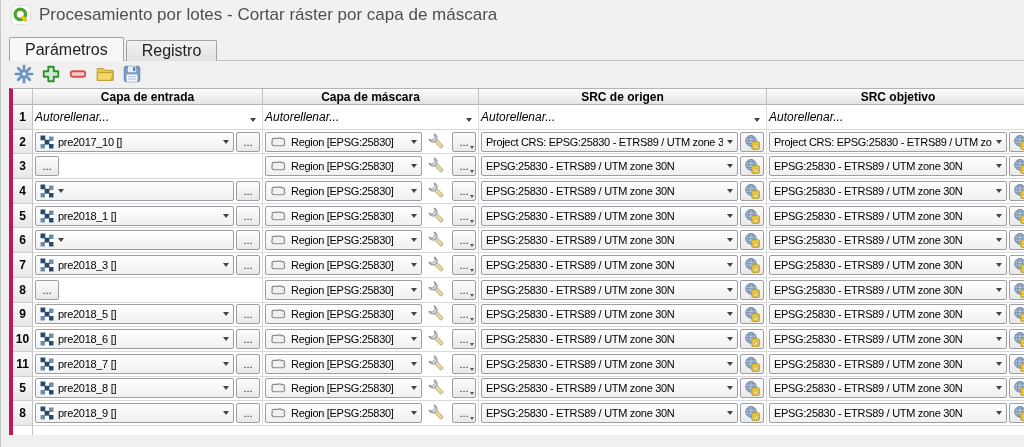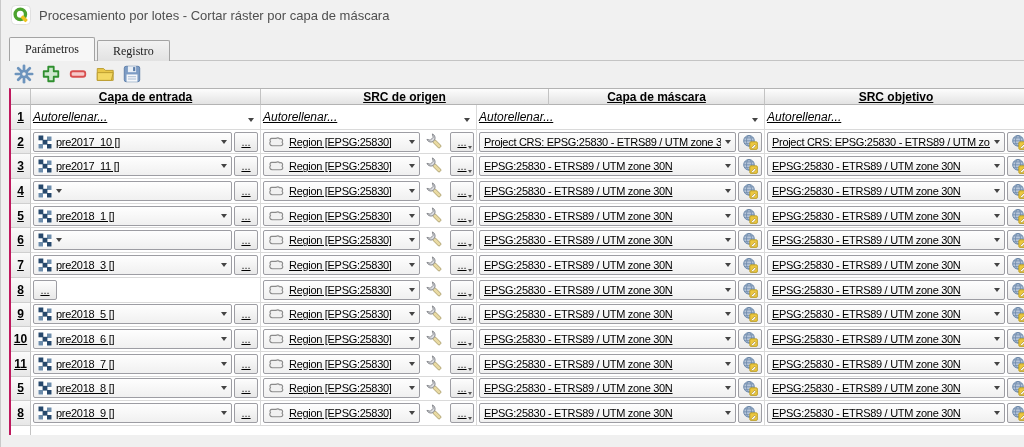--- a/index.html
+++ b/index.html
@@ -6,35 +6,35 @@
   html,body { background:#d8d8d8; }
   .window {
     position:relative; width:1024px; height:447px; overflow:hidden;
     background:#f0f0f0; font-family:"Liberation Sans", sans-serif; color:#000;
     border-left:1px solid #c9c9c9;
   }
   
   .titlebar { position:absolute; top:0; left:0; right:0; height:30px;
     background:#f1f1f1; display:flex; align-items:center; gap:8px; padding-left:10px; }
   .app-logo { width:20px; height:20px; flex:0 0 auto; }
-  .win-title { font-size:13px; color:#4f4f4f; white-space:nowrap; }
+  .win-title { font-size:17px; color:#4f4f4f; white-space:nowrap; }
   
   .tabline { position:absolute; top:60px; left:8px; right:0; height:1px; background:#c4c4c4; }
   .tabbar { position:absolute; top:37px; left:8px; height:24px; display:flex; align-items:flex-end; z-index:3; }
-  .tab { height:21px; padding:0 15px; display:flex; align-items:center; font-size:12px;
+  .tab { height:21px; padding:0 15px; display:flex; align-items:center; font-size:16px;
     background:linear-gradient(#f2f2f2,#e2e2e2); border:1px solid #a3a3a3; border-bottom:none;
-    border-top-left-radius:2px; border-top-right-radius:2px; margin-right:2px; color:#222;font-family:Liberation Serif, serif; }
+    border-top-left-radius:2px; border-top-right-radius:2px; margin-right:2px; color:#222; }
   .tab.active { height:24px; background:#f7f7f7; position:relative; z-index:4; }
   
   .toolbar { position:absolute; top:63px; left:12px; display:flex; gap:5px; }
   .tool { width:22px; height:22px; display:flex; align-items:center; justify-content:center;
     background:transparent; border:none; cursor:default; }
   .tool svg { width:20px; height:20px; }
   
-  .table { position:absolute; top:88px; left:8px; right:0; border-left:2px solid #be185d; border-top:1px solid #b3b3b3; background:#fff;text-decoration:underline; }
+  .table { position:absolute; top:88px; left:8px; right:0; border-left:4px solid #be185d; border-top:1px solid #b3b3b3; background:#fff; }
   .trow, .hrow { display:flex; }
   .hrow { height:16px; }
   .afrow { height:27px; }
   .trow { height:24.7px; }
   .c { flex:0 0 auto; position:relative; display:flex; align-items:center; }
   .numcol { width:20px; justify-content:center;
     background:linear-gradient(#fbfbfb,#e7e7e7); border-right:1px solid #c3c3c3; border-bottom:1px solid #cfcfcf;
     font-size:12px; font-weight:bold; }
   .hcell { justify-content:center; background:linear-gradient(#fdfdfd,#e3e3e3);
     border-right:1px solid #c3c3c3; border-bottom:1px solid #b3b3b3;
@@ -160,22 +160,22 @@
         <line x1="6.5" y1="16.5" x2="15.5" y2="16.5" stroke="#9fb4cd"></line>
       </svg>
     </button>
   </div>
 
   <div class="table">
 
     <div class="hrow">
       <div class="c numcol hcorner"></div>
       <div class="c hcell w-input">Capa de entrada</div>
+      <div class="c hcell w-mask">Capa de máscara</div>
       <div class="c hcell w-src">SRC de origen</div>
-      <div class="c hcell w-mask">Capa de máscara</div>
       <div class="c hcell w-dst">SRC objetivo</div>
     </div>
 
     <div class="trow afrow">
       <div class="c numcol">1</div>
       <div class="c wcell w-input afcell">
         <span>Autorellenar...</span>
         <span class="arr af-arr"></span>
       </div>
       <div class="c wcell w-mask afcell">
@@ -250,625 +250,616 @@
         <svg width="16" height="16" viewBox="0 0 16 16">
                 <use href="#ic-globe"></use>
               </svg>
       </button>
     </div>
   </div>
         <div class="trow">
     <div class="c numcol">3</div>
 
     <div class="c wcell w-input">
+      <button class="btn">...</button>
+    </div>
+
+    <div class="c wcell w-mask">
+      <div class="combo">
+        <span class="lyr-icon">
+          <svg width="17" height="14" viewBox="0 0 18 14">
+                  <use href="#ic-polygon"></use>
+                </svg>
+        </span>
+        <span class="combo-text">Region [EPSG:25830]</span>
+        <span class="arr"></span>
+      </div>
+      <span class="flatbtn">
+        <svg width="18" height="18" viewBox="0 0 18 18">
+                <use href="#ic-wrench"></use>
+              </svg>
+      </span>
+      <button class="btn">
+        <span>...</span>
+        <span class="mini-arr"></span>
+      </button>
+    </div>
+
+    <div class="c wcell w-src">
+      <div class="combo">
+        <span class="combo-text">EPSG:25830 - ETRS89 / UTM zone 30N</span>
+        <span class="arr"></span>
+      </div>
+      <button class="btn">
+        <svg width="16" height="16" viewBox="0 0 16 16">
+                <use href="#ic-globe"></use>
+              </svg>
+      </button>
+    </div>
+
+    <div class="c wcell w-dst">
+      <div class="combo" style="flex:0 0 238px;">
+        <span class="combo-text">EPSG:25830 - ETRS89 / UTM zone 30N</span>
+        <span class="arr"></span>
+      </div>
+      <button class="btn dst-globe">
+        <svg width="16" height="16" viewBox="0 0 16 16">
+                <use href="#ic-globe"></use>
+              </svg>
+      </button>
+    </div>
+  </div>
+        <div class="trow">
+    <div class="c numcol">4</div>
+
+    <div class="c wcell w-input">
       <div class="combo">
         <span class="lyr-icon">
           <svg width="14" height="14" viewBox="0 0 14 14">
                   <use href="#ic-raster"></use>
                 </svg>
         </span>
-        <span class="combo-text">pre2017_11 []</span>
-        <span class="arr"></span>
-      </div>
-      <button class="btn">...</button>
-    </div>
-
-    <div class="c wcell w-mask">
-      <div class="combo">
-        <span class="lyr-icon">
-          <svg width="17" height="14" viewBox="0 0 18 14">
-                  <use href="#ic-polygon"></use>
-                </svg>
-        </span>
-        <span class="combo-text">Region [EPSG:25830]</span>
-        <span class="arr"></span>
-      </div>
-      <span class="flatbtn">
-        <svg width="18" height="18" viewBox="0 0 18 18">
-                <use href="#ic-wrench"></use>
-              </svg>
-      </span>
-      <button class="btn">
-        <span>...</span>
-        <span class="mini-arr"></span>
-      </button>
-    </div>
-
-    <div class="c wcell w-src">
-      <div class="combo">
-        <span class="combo-text">EPSG:25830 - ETRS89 / UTM zone 30N</span>
-        <span class="arr"></span>
-      </div>
-      <button class="btn">
-        <svg width="16" height="16" viewBox="0 0 16 16">
-                <use href="#ic-globe"></use>
-              </svg>
-      </button>
-    </div>
-
-    <div class="c wcell w-dst">
-      <div class="combo" style="flex:0 0 238px;">
-        <span class="combo-text">EPSG:25830 - ETRS89 / UTM zone 30N</span>
-        <span class="arr"></span>
-      </div>
-      <button class="btn dst-globe">
-        <svg width="16" height="16" viewBox="0 0 16 16">
-                <use href="#ic-globe"></use>
-              </svg>
-      </button>
-    </div>
-  </div>
-        <div class="trow">
-    <div class="c numcol">4</div>
+        <span class="arr"></span>
+      </div>
+      <button class="btn">...</button>
+    </div>
+
+    <div class="c wcell w-mask">
+      <div class="combo">
+        <span class="lyr-icon">
+          <svg width="17" height="14" viewBox="0 0 18 14">
+                  <use href="#ic-polygon"></use>
+                </svg>
+        </span>
+        <span class="combo-text">Region [EPSG:25830]</span>
+        <span class="arr"></span>
+      </div>
+      <span class="flatbtn">
+        <svg width="18" height="18" viewBox="0 0 18 18">
+                <use href="#ic-wrench"></use>
+              </svg>
+      </span>
+      <button class="btn">
+        <span>...</span>
+        <span class="mini-arr"></span>
+      </button>
+    </div>
+
+    <div class="c wcell w-src">
+      <div class="combo">
+        <span class="combo-text">EPSG:25830 - ETRS89 / UTM zone 30N</span>
+        <span class="arr"></span>
+      </div>
+      <button class="btn">
+        <svg width="16" height="16" viewBox="0 0 16 16">
+                <use href="#ic-globe"></use>
+              </svg>
+      </button>
+    </div>
+
+    <div class="c wcell w-dst">
+      <div class="combo" style="flex:0 0 238px;">
+        <span class="combo-text">EPSG:25830 - ETRS89 / UTM zone 30N</span>
+        <span class="arr"></span>
+      </div>
+      <button class="btn dst-globe">
+        <svg width="16" height="16" viewBox="0 0 16 16">
+                <use href="#ic-globe"></use>
+              </svg>
+      </button>
+    </div>
+  </div>
+        <div class="trow">
+    <div class="c numcol">5</div>
 
     <div class="c wcell w-input">
       <div class="combo">
         <span class="lyr-icon">
           <svg width="14" height="14" viewBox="0 0 14 14">
                   <use href="#ic-raster"></use>
                 </svg>
         </span>
-        <span class="arr"></span>
-      </div>
-      <button class="btn">...</button>
-    </div>
-
-    <div class="c wcell w-mask">
-      <div class="combo">
-        <span class="lyr-icon">
-          <svg width="17" height="14" viewBox="0 0 18 14">
-                  <use href="#ic-polygon"></use>
-                </svg>
-        </span>
-        <span class="combo-text">Region [EPSG:25830]</span>
-        <span class="arr"></span>
-      </div>
-      <span class="flatbtn">
-        <svg width="18" height="18" viewBox="0 0 18 18">
-                <use href="#ic-wrench"></use>
-              </svg>
-      </span>
-      <button class="btn">
-        <span>...</span>
-        <span class="mini-arr"></span>
-      </button>
-    </div>
-
-    <div class="c wcell w-src">
-      <div class="combo">
-        <span class="combo-text">EPSG:25830 - ETRS89 / UTM zone 30N</span>
-        <span class="arr"></span>
-      </div>
-      <button class="btn">
-        <svg width="16" height="16" viewBox="0 0 16 16">
-                <use href="#ic-globe"></use>
-              </svg>
-      </button>
-    </div>
-
-    <div class="c wcell w-dst">
-      <div class="combo" style="flex:0 0 238px;">
-        <span class="combo-text">EPSG:25830 - ETRS89 / UTM zone 30N</span>
-        <span class="arr"></span>
-      </div>
-      <button class="btn dst-globe">
-        <svg width="16" height="16" viewBox="0 0 16 16">
-                <use href="#ic-globe"></use>
-              </svg>
-      </button>
-    </div>
-  </div>
-        <div class="trow">
-    <div class="c numcol">5</div>
+        <span class="combo-text">pre2018_1 []</span>
+        <span class="arr"></span>
+      </div>
+      <button class="btn">...</button>
+    </div>
+
+    <div class="c wcell w-mask">
+      <div class="combo">
+        <span class="lyr-icon">
+          <svg width="17" height="14" viewBox="0 0 18 14">
+                  <use href="#ic-polygon"></use>
+                </svg>
+        </span>
+        <span class="combo-text">Region [EPSG:25830]</span>
+        <span class="arr"></span>
+      </div>
+      <span class="flatbtn">
+        <svg width="18" height="18" viewBox="0 0 18 18">
+                <use href="#ic-wrench"></use>
+              </svg>
+      </span>
+      <button class="btn">
+        <span>...</span>
+        <span class="mini-arr"></span>
+      </button>
+    </div>
+
+    <div class="c wcell w-src">
+      <div class="combo">
+        <span class="combo-text">EPSG:25830 - ETRS89 / UTM zone 30N</span>
+        <span class="arr"></span>
+      </div>
+      <button class="btn">
+        <svg width="16" height="16" viewBox="0 0 16 16">
+                <use href="#ic-globe"></use>
+              </svg>
+      </button>
+    </div>
+
+    <div class="c wcell w-dst">
+      <div class="combo" style="flex:0 0 238px;">
+        <span class="combo-text">EPSG:25830 - ETRS89 / UTM zone 30N</span>
+        <span class="arr"></span>
+      </div>
+      <button class="btn dst-globe">
+        <svg width="16" height="16" viewBox="0 0 16 16">
+                <use href="#ic-globe"></use>
+              </svg>
+      </button>
+    </div>
+  </div>
+        <div class="trow">
+    <div class="c numcol">6</div>
 
     <div class="c wcell w-input">
       <div class="combo">
         <span class="lyr-icon">
           <svg width="14" height="14" viewBox="0 0 14 14">
                   <use href="#ic-raster"></use>
                 </svg>
         </span>
-        <span class="combo-text">pre2018_1 []</span>
-        <span class="arr"></span>
-      </div>
-      <button class="btn">...</button>
-    </div>
-
-    <div class="c wcell w-mask">
-      <div class="combo">
-        <span class="lyr-icon">
-          <svg width="17" height="14" viewBox="0 0 18 14">
-                  <use href="#ic-polygon"></use>
-                </svg>
-        </span>
-        <span class="combo-text">Region [EPSG:25830]</span>
-        <span class="arr"></span>
-      </div>
-      <span class="flatbtn">
-        <svg width="18" height="18" viewBox="0 0 18 18">
-                <use href="#ic-wrench"></use>
-              </svg>
-      </span>
-      <button class="btn">
-        <span>...</span>
-        <span class="mini-arr"></span>
-      </button>
-    </div>
-
-    <div class="c wcell w-src">
-      <div class="combo">
-        <span class="combo-text">EPSG:25830 - ETRS89 / UTM zone 30N</span>
-        <span class="arr"></span>
-      </div>
-      <button class="btn">
-        <svg width="16" height="16" viewBox="0 0 16 16">
-                <use href="#ic-globe"></use>
-              </svg>
-      </button>
-    </div>
-
-    <div class="c wcell w-dst">
-      <div class="combo" style="flex:0 0 238px;">
-        <span class="combo-text">EPSG:25830 - ETRS89 / UTM zone 30N</span>
-        <span class="arr"></span>
-      </div>
-      <button class="btn dst-globe">
-        <svg width="16" height="16" viewBox="0 0 16 16">
-                <use href="#ic-globe"></use>
-              </svg>
-      </button>
-    </div>
-  </div>
-        <div class="trow">
-    <div class="c numcol">6</div>
+        <span class="arr"></span>
+      </div>
+      <button class="btn">...</button>
+    </div>
+
+    <div class="c wcell w-mask">
+      <div class="combo">
+        <span class="lyr-icon">
+          <svg width="17" height="14" viewBox="0 0 18 14">
+                  <use href="#ic-polygon"></use>
+                </svg>
+        </span>
+        <span class="combo-text">Region [EPSG:25830]</span>
+        <span class="arr"></span>
+      </div>
+      <span class="flatbtn">
+        <svg width="18" height="18" viewBox="0 0 18 18">
+                <use href="#ic-wrench"></use>
+              </svg>
+      </span>
+      <button class="btn">
+        <span>...</span>
+        <span class="mini-arr"></span>
+      </button>
+    </div>
+
+    <div class="c wcell w-src">
+      <div class="combo">
+        <span class="combo-text">EPSG:25830 - ETRS89 / UTM zone 30N</span>
+        <span class="arr"></span>
+      </div>
+      <button class="btn">
+        <svg width="16" height="16" viewBox="0 0 16 16">
+                <use href="#ic-globe"></use>
+              </svg>
+      </button>
+    </div>
+
+    <div class="c wcell w-dst">
+      <div class="combo" style="flex:0 0 238px;">
+        <span class="combo-text">EPSG:25830 - ETRS89 / UTM zone 30N</span>
+        <span class="arr"></span>
+      </div>
+      <button class="btn dst-globe">
+        <svg width="16" height="16" viewBox="0 0 16 16">
+                <use href="#ic-globe"></use>
+              </svg>
+      </button>
+    </div>
+  </div>
+        <div class="trow">
+    <div class="c numcol">7</div>
 
     <div class="c wcell w-input">
       <div class="combo">
         <span class="lyr-icon">
           <svg width="14" height="14" viewBox="0 0 14 14">
                   <use href="#ic-raster"></use>
                 </svg>
         </span>
-        <span class="arr"></span>
-      </div>
-      <button class="btn">...</button>
-    </div>
-
-    <div class="c wcell w-mask">
-      <div class="combo">
-        <span class="lyr-icon">
-          <svg width="17" height="14" viewBox="0 0 18 14">
-                  <use href="#ic-polygon"></use>
-                </svg>
-        </span>
-        <span class="combo-text">Region [EPSG:25830]</span>
-        <span class="arr"></span>
-      </div>
-      <span class="flatbtn">
-        <svg width="18" height="18" viewBox="0 0 18 18">
-                <use href="#ic-wrench"></use>
-              </svg>
-      </span>
-      <button class="btn">
-        <span>...</span>
-        <span class="mini-arr"></span>
-      </button>
-    </div>
-
-    <div class="c wcell w-src">
-      <div class="combo">
-        <span class="combo-text">EPSG:25830 - ETRS89 / UTM zone 30N</span>
-        <span class="arr"></span>
-      </div>
-      <button class="btn">
-        <svg width="16" height="16" viewBox="0 0 16 16">
-                <use href="#ic-globe"></use>
-              </svg>
-      </button>
-    </div>
-
-    <div class="c wcell w-dst">
-      <div class="combo" style="flex:0 0 238px;">
-        <span class="combo-text">EPSG:25830 - ETRS89 / UTM zone 30N</span>
-        <span class="arr"></span>
-      </div>
-      <button class="btn dst-globe">
-        <svg width="16" height="16" viewBox="0 0 16 16">
-                <use href="#ic-globe"></use>
-              </svg>
-      </button>
-    </div>
-  </div>
-        <div class="trow">
-    <div class="c numcol">7</div>
+        <span class="combo-text">pre2018_3 []</span>
+        <span class="arr"></span>
+      </div>
+      <button class="btn">...</button>
+    </div>
+
+    <div class="c wcell w-mask">
+      <div class="combo">
+        <span class="lyr-icon">
+          <svg width="17" height="14" viewBox="0 0 18 14">
+                  <use href="#ic-polygon"></use>
+                </svg>
+        </span>
+        <span class="combo-text">Region [EPSG:25830]</span>
+        <span class="arr"></span>
+      </div>
+      <span class="flatbtn">
+        <svg width="18" height="18" viewBox="0 0 18 18">
+                <use href="#ic-wrench"></use>
+              </svg>
+      </span>
+      <button class="btn">
+        <span>...</span>
+        <span class="mini-arr"></span>
+      </button>
+    </div>
+
+    <div class="c wcell w-src">
+      <div class="combo">
+        <span class="combo-text">EPSG:25830 - ETRS89 / UTM zone 30N</span>
+        <span class="arr"></span>
+      </div>
+      <button class="btn">
+        <svg width="16" height="16" viewBox="0 0 16 16">
+                <use href="#ic-globe"></use>
+              </svg>
+      </button>
+    </div>
+
+    <div class="c wcell w-dst">
+      <div class="combo" style="flex:0 0 238px;">
+        <span class="combo-text">EPSG:25830 - ETRS89 / UTM zone 30N</span>
+        <span class="arr"></span>
+      </div>
+      <button class="btn dst-globe">
+        <svg width="16" height="16" viewBox="0 0 16 16">
+                <use href="#ic-globe"></use>
+              </svg>
+      </button>
+    </div>
+  </div>
+        <div class="trow">
+    <div class="c numcol">8</div>
+
+    <div class="c wcell w-input">
+      <button class="btn">...</button>
+    </div>
+
+    <div class="c wcell w-mask">
+      <div class="combo">
+        <span class="lyr-icon">
+          <svg width="17" height="14" viewBox="0 0 18 14">
+                  <use href="#ic-polygon"></use>
+                </svg>
+        </span>
+        <span class="combo-text">Region [EPSG:25830]</span>
+        <span class="arr"></span>
+      </div>
+      <span class="flatbtn">
+        <svg width="18" height="18" viewBox="0 0 18 18">
+                <use href="#ic-wrench"></use>
+              </svg>
+      </span>
+      <button class="btn">
+        <span>...</span>
+        <span class="mini-arr"></span>
+      </button>
+    </div>
+
+    <div class="c wcell w-src">
+      <div class="combo">
+        <span class="combo-text">EPSG:25830 - ETRS89 / UTM zone 30N</span>
+        <span class="arr"></span>
+      </div>
+      <button class="btn">
+        <svg width="16" height="16" viewBox="0 0 16 16">
+                <use href="#ic-globe"></use>
+              </svg>
+      </button>
+    </div>
+
+    <div class="c wcell w-dst">
+      <div class="combo" style="flex:0 0 238px;">
+        <span class="combo-text">EPSG:25830 - ETRS89 / UTM zone 30N</span>
+        <span class="arr"></span>
+      </div>
+      <button class="btn dst-globe">
+        <svg width="16" height="16" viewBox="0 0 16 16">
+                <use href="#ic-globe"></use>
+              </svg>
+      </button>
+    </div>
+  </div>
+        <div class="trow">
+    <div class="c numcol">9</div>
 
     <div class="c wcell w-input">
       <div class="combo">
         <span class="lyr-icon">
           <svg width="14" height="14" viewBox="0 0 14 14">
                   <use href="#ic-raster"></use>
                 </svg>
         </span>
-        <span class="combo-text">pre2018_3 []</span>
-        <span class="arr"></span>
-      </div>
-      <button class="btn">...</button>
-    </div>
-
-    <div class="c wcell w-mask">
-      <div class="combo">
-        <span class="lyr-icon">
-          <svg width="17" height="14" viewBox="0 0 18 14">
-                  <use href="#ic-polygon"></use>
-                </svg>
-        </span>
-        <span class="combo-text">Region [EPSG:25830]</span>
-        <span class="arr"></span>
-      </div>
-      <span class="flatbtn">
-        <svg width="18" height="18" viewBox="0 0 18 18">
-                <use href="#ic-wrench"></use>
-              </svg>
-      </span>
-      <button class="btn">
-        <span>...</span>
-        <span class="mini-arr"></span>
-      </button>
-    </div>
-
-    <div class="c wcell w-src">
-      <div class="combo">
-        <span class="combo-text">EPSG:25830 - ETRS89 / UTM zone 30N</span>
-        <span class="arr"></span>
-      </div>
-      <button class="btn">
-        <svg width="16" height="16" viewBox="0 0 16 16">
-                <use href="#ic-globe"></use>
-              </svg>
-      </button>
-    </div>
-
-    <div class="c wcell w-dst">
-      <div class="combo" style="flex:0 0 238px;">
-        <span class="combo-text">EPSG:25830 - ETRS89 / UTM zone 30N</span>
-        <span class="arr"></span>
-      </div>
-      <button class="btn dst-globe">
-        <svg width="16" height="16" viewBox="0 0 16 16">
-                <use href="#ic-globe"></use>
-              </svg>
-      </button>
-    </div>
-  </div>
-        <div class="trow">
-    <div class="c numcol">8</div>
-
-    <div class="c wcell w-input">
-      <button class="btn">...</button>
-    </div>
-
-    <div class="c wcell w-mask">
-      <div class="combo">
-        <span class="lyr-icon">
-          <svg width="17" height="14" viewBox="0 0 18 14">
-                  <use href="#ic-polygon"></use>
-                </svg>
-        </span>
-        <span class="combo-text">Region [EPSG:25830]</span>
-        <span class="arr"></span>
-      </div>
-      <span class="flatbtn">
-        <svg width="18" height="18" viewBox="0 0 18 18">
-                <use href="#ic-wrench"></use>
-              </svg>
-      </span>
-      <button class="btn">
-        <span>...</span>
-        <span class="mini-arr"></span>
-      </button>
-    </div>
-
-    <div class="c wcell w-src">
-      <div class="combo">
-        <span class="combo-text">EPSG:25830 - ETRS89 / UTM zone 30N</span>
-        <span class="arr"></span>
-      </div>
-      <button class="btn">
-        <svg width="16" height="16" viewBox="0 0 16 16">
-                <use href="#ic-globe"></use>
-              </svg>
-      </button>
-    </div>
-
-    <div class="c wcell w-dst">
-      <div class="combo" style="flex:0 0 238px;">
-        <span class="combo-text">EPSG:25830 - ETRS89 / UTM zone 30N</span>
-        <span class="arr"></span>
-      </div>
-      <button class="btn dst-globe">
-        <svg width="16" height="16" viewBox="0 0 16 16">
-                <use href="#ic-globe"></use>
-              </svg>
-      </button>
-    </div>
-  </div>
-        <div class="trow">
-    <div class="c numcol">9</div>
+        <span class="combo-text">pre2018_5 []</span>
+        <span class="arr"></span>
+      </div>
+      <button class="btn">...</button>
+    </div>
+
+    <div class="c wcell w-mask">
+      <div class="combo">
+        <span class="lyr-icon">
+          <svg width="17" height="14" viewBox="0 0 18 14">
+                  <use href="#ic-polygon"></use>
+                </svg>
+        </span>
+        <span class="combo-text">Region [EPSG:25830]</span>
+        <span class="arr"></span>
+      </div>
+      <span class="flatbtn">
+        <svg width="18" height="18" viewBox="0 0 18 18">
+                <use href="#ic-wrench"></use>
+              </svg>
+      </span>
+      <button class="btn">
+        <span>...</span>
+        <span class="mini-arr"></span>
+      </button>
+    </div>
+
+    <div class="c wcell w-src">
+      <div class="combo">
+        <span class="combo-text">EPSG:25830 - ETRS89 / UTM zone 30N</span>
+        <span class="arr"></span>
+      </div>
+      <button class="btn">
+        <svg width="16" height="16" viewBox="0 0 16 16">
+                <use href="#ic-globe"></use>
+              </svg>
+      </button>
+    </div>
+
+    <div class="c wcell w-dst">
+      <div class="combo" style="flex:0 0 238px;">
+        <span class="combo-text">EPSG:25830 - ETRS89 / UTM zone 30N</span>
+        <span class="arr"></span>
+      </div>
+      <button class="btn dst-globe">
+        <svg width="16" height="16" viewBox="0 0 16 16">
+                <use href="#ic-globe"></use>
+              </svg>
+      </button>
+    </div>
+  </div>
+        <div class="trow">
+    <div class="c numcol">10</div>
 
     <div class="c wcell w-input">
       <div class="combo">
         <span class="lyr-icon">
           <svg width="14" height="14" viewBox="0 0 14 14">
                   <use href="#ic-raster"></use>
                 </svg>
         </span>
-        <span class="combo-text">pre2018_5 []</span>
-        <span class="arr"></span>
-      </div>
-      <button class="btn">...</button>
-    </div>
-
-    <div class="c wcell w-mask">
-      <div class="combo">
-        <span class="lyr-icon">
-          <svg width="17" height="14" viewBox="0 0 18 14">
-                  <use href="#ic-polygon"></use>
-                </svg>
-        </span>
-        <span class="combo-text">Region [EPSG:25830]</span>
-        <span class="arr"></span>
-      </div>
-      <span class="flatbtn">
-        <svg width="18" height="18" viewBox="0 0 18 18">
-                <use href="#ic-wrench"></use>
-              </svg>
-      </span>
-      <button class="btn">
-        <span>...</span>
-        <span class="mini-arr"></span>
-      </button>
-    </div>
-
-    <div class="c wcell w-src">
-      <div class="combo">
-        <span class="combo-text">EPSG:25830 - ETRS89 / UTM zone 30N</span>
-        <span class="arr"></span>
-      </div>
-      <button class="btn">
-        <svg width="16" height="16" viewBox="0 0 16 16">
-                <use href="#ic-globe"></use>
-              </svg>
-      </button>
-    </div>
-
-    <div class="c wcell w-dst">
-      <div class="combo" style="flex:0 0 238px;">
-        <span class="combo-text">EPSG:25830 - ETRS89 / UTM zone 30N</span>
-        <span class="arr"></span>
-      </div>
-      <button class="btn dst-globe">
-        <svg width="16" height="16" viewBox="0 0 16 16">
-                <use href="#ic-globe"></use>
-              </svg>
-      </button>
-    </div>
-  </div>
-        <div class="trow">
-    <div class="c numcol">10</div>
+        <span class="combo-text">pre2018_6 []</span>
+        <span class="arr"></span>
+      </div>
+      <button class="btn">...</button>
+    </div>
+
+    <div class="c wcell w-mask">
+      <div class="combo">
+        <span class="lyr-icon">
+          <svg width="17" height="14" viewBox="0 0 18 14">
+                  <use href="#ic-polygon"></use>
+                </svg>
+        </span>
+        <span class="combo-text">Region [EPSG:25830]</span>
+        <span class="arr"></span>
+      </div>
+      <span class="flatbtn">
+        <svg width="18" height="18" viewBox="0 0 18 18">
+                <use href="#ic-wrench"></use>
+              </svg>
+      </span>
+      <button class="btn">
+        <span>...</span>
+        <span class="mini-arr"></span>
+      </button>
+    </div>
+
+    <div class="c wcell w-src">
+      <div class="combo">
+        <span class="combo-text">EPSG:25830 - ETRS89 / UTM zone 30N</span>
+        <span class="arr"></span>
+      </div>
+      <button class="btn">
+        <svg width="16" height="16" viewBox="0 0 16 16">
+                <use href="#ic-globe"></use>
+              </svg>
+      </button>
+    </div>
+
+    <div class="c wcell w-dst">
+      <div class="combo" style="flex:0 0 238px;">
+        <span class="combo-text">EPSG:25830 - ETRS89 / UTM zone 30N</span>
+        <span class="arr"></span>
+      </div>
+      <button class="btn dst-globe">
+        <svg width="16" height="16" viewBox="0 0 16 16">
+                <use href="#ic-globe"></use>
+              </svg>
+      </button>
+    </div>
+  </div>
+        <div class="trow">
+    <div class="c numcol">11</div>
 
     <div class="c wcell w-input">
       <div class="combo">
         <span class="lyr-icon">
           <svg width="14" height="14" viewBox="0 0 14 14">
                   <use href="#ic-raster"></use>
                 </svg>
         </span>
-        <span class="combo-text">pre2018_6 []</span>
-        <span class="arr"></span>
-      </div>
-      <button class="btn">...</button>
-    </div>
-
-    <div class="c wcell w-mask">
-      <div class="combo">
-        <span class="lyr-icon">
-          <svg width="17" height="14" viewBox="0 0 18 14">
-                  <use href="#ic-polygon"></use>
-                </svg>
-        </span>
-        <span class="combo-text">Region [EPSG:25830]</span>
-        <span class="arr"></span>
-      </div>
-      <span class="flatbtn">
-        <svg width="18" height="18" viewBox="0 0 18 18">
-                <use href="#ic-wrench"></use>
-              </svg>
-      </span>
-      <button class="btn">
-        <span>...</span>
-        <span class="mini-arr"></span>
-      </button>
-    </div>
-
-    <div class="c wcell w-src">
-      <div class="combo">
-        <span class="combo-text">EPSG:25830 - ETRS89 / UTM zone 30N</span>
-        <span class="arr"></span>
-      </div>
-      <button class="btn">
-        <svg width="16" height="16" viewBox="0 0 16 16">
-                <use href="#ic-globe"></use>
-              </svg>
-      </button>
-    </div>
-
-    <div class="c wcell w-dst">
-      <div class="combo" style="flex:0 0 238px;">
-        <span class="combo-text">EPSG:25830 - ETRS89 / UTM zone 30N</span>
-        <span class="arr"></span>
-      </div>
-      <button class="btn dst-globe">
-        <svg width="16" height="16" viewBox="0 0 16 16">
-                <use href="#ic-globe"></use>
-              </svg>
-      </button>
-    </div>
-  </div>
-        <div class="trow">
-    <div class="c numcol">11</div>
+        <span class="combo-text">pre2018_7 []</span>
+        <span class="arr"></span>
+      </div>
+      <button class="btn">...</button>
+    </div>
+
+    <div class="c wcell w-mask">
+      <div class="combo">
+        <span class="lyr-icon">
+          <svg width="17" height="14" viewBox="0 0 18 14">
+                  <use href="#ic-polygon"></use>
+                </svg>
+        </span>
+        <span class="combo-text">Region [EPSG:25830]</span>
+        <span class="arr"></span>
+      </div>
+      <span class="flatbtn">
+        <svg width="18" height="18" viewBox="0 0 18 18">
+                <use href="#ic-wrench"></use>
+              </svg>
+      </span>
+      <button class="btn">
+        <span>...</span>
+        <span class="mini-arr"></span>
+      </button>
+    </div>
+
+    <div class="c wcell w-src">
+      <div class="combo">
+        <span class="combo-text">EPSG:25830 - ETRS89 / UTM zone 30N</span>
+        <span class="arr"></span>
+      </div>
+      <button class="btn">
+        <svg width="16" height="16" viewBox="0 0 16 16">
+                <use href="#ic-globe"></use>
+              </svg>
+      </button>
+    </div>
+
+    <div class="c wcell w-dst">
+      <div class="combo" style="flex:0 0 238px;">
+        <span class="combo-text">EPSG:25830 - ETRS89 / UTM zone 30N</span>
+        <span class="arr"></span>
+      </div>
+      <button class="btn dst-globe">
+        <svg width="16" height="16" viewBox="0 0 16 16">
+                <use href="#ic-globe"></use>
+              </svg>
+      </button>
+    </div>
+  </div>
+        <div class="trow">
+    <div class="c numcol">5</div>
 
     <div class="c wcell w-input">
       <div class="combo">
         <span class="lyr-icon">
           <svg width="14" height="14" viewBox="0 0 14 14">
                   <use href="#ic-raster"></use>
                 </svg>
         </span>
-        <span class="combo-text">pre2018_7 []</span>
-        <span class="arr"></span>
-      </div>
-      <button class="btn">...</button>
-    </div>
-
-    <div class="c wcell w-mask">
-      <div class="combo">
-        <span class="lyr-icon">
-          <svg width="17" height="14" viewBox="0 0 18 14">
-                  <use href="#ic-polygon"></use>
-                </svg>
-        </span>
-        <span class="combo-text">Region [EPSG:25830]</span>
-        <span class="arr"></span>
-      </div>
-      <span class="flatbtn">
-        <svg width="18" height="18" viewBox="0 0 18 18">
-                <use href="#ic-wrench"></use>
-              </svg>
-      </span>
-      <button class="btn">
-        <span>...</span>
-        <span class="mini-arr"></span>
-      </button>
-    </div>
-
-    <div class="c wcell w-src">
-      <div class="combo">
-        <span class="combo-text">EPSG:25830 - ETRS89 / UTM zone 30N</span>
-        <span class="arr"></span>
-      </div>
-      <button class="btn">
-        <svg width="16" height="16" viewBox="0 0 16 16">
-                <use href="#ic-globe"></use>
-              </svg>
-      </button>
-    </div>
-
-    <div class="c wcell w-dst">
-      <div class="combo" style="flex:0 0 238px;">
-        <span class="combo-text">EPSG:25830 - ETRS89 / UTM zone 30N</span>
-        <span class="arr"></span>
-      </div>
-      <button class="btn dst-globe">
-        <svg width="16" height="16" viewBox="0 0 16 16">
-                <use href="#ic-globe"></use>
-              </svg>
-      </button>
-    </div>
-  </div>
-        <div class="trow">
-    <div class="c numcol">5</div>
+        <span class="combo-text">pre2018_8 []</span>
+        <span class="arr"></span>
+      </div>
+      <button class="btn">...</button>
+    </div>
+
+    <div class="c wcell w-mask">
+      <div class="combo">
+        <span class="lyr-icon">
+          <svg width="17" height="14" viewBox="0 0 18 14">
+                  <use href="#ic-polygon"></use>
+                </svg>
+        </span>
+        <span class="combo-text">Region [EPSG:25830]</span>
+        <span class="arr"></span>
+      </div>
+      <span class="flatbtn">
+        <svg width="18" height="18" viewBox="0 0 18 18">
+                <use href="#ic-wrench"></use>
+              </svg>
+      </span>
+      <button class="btn">
+        <span>...</span>
+        <span class="mini-arr"></span>
+      </button>
+    </div>
+
+    <div class="c wcell w-src">
+      <div class="combo">
+        <span class="combo-text">EPSG:25830 - ETRS89 / UTM zone 30N</span>
+        <span class="arr"></span>
+      </div>
+      <button class="btn">
+        <svg width="16" height="16" viewBox="0 0 16 16">
+                <use href="#ic-globe"></use>
+              </svg>
+      </button>
+    </div>
+
+    <div class="c wcell w-dst">
+      <div class="combo" style="flex:0 0 238px;">
+        <span class="combo-text">EPSG:25830 - ETRS89 / UTM zone 30N</span>
+        <span class="arr"></span>
+      </div>
+      <button class="btn dst-globe">
+        <svg width="16" height="16" viewBox="0 0 16 16">
+                <use href="#ic-globe"></use>
+              </svg>
+      </button>
+    </div>
+  </div>
+        <div class="trow">
+    <div class="c numcol">8</div>
 
     <div class="c wcell w-input">
       <div class="combo">
         <span class="lyr-icon">
           <svg width="14" height="14" viewBox="0 0 14 14">
                   <use href="#ic-raster"></use>
                 </svg>
         </span>
-        <span class="combo-text">pre2018_8 []</span>
-        <span class="arr"></span>
-      </div>
-      <button class="btn">...</button>
-    </div>
-
-    <div class="c wcell w-mask">
-      <div class="combo">
-        <span class="lyr-icon">
-          <svg width="17" height="14" viewBox="0 0 18 14">
-                  <use href="#ic-polygon"></use>
-                </svg>
-        </span>
-        <span class="combo-text">Region [EPSG:25830]</span>
-        <span class="arr"></span>
-      </div>
-      <span class="flatbtn">
-        <svg width="18" height="18" viewBox="0 0 18 18">
-                <use href="#ic-wrench"></use>
-              </svg>
-      </span>
-      <button class="btn">
-        <span>...</span>
-        <span class="mini-arr"></span>
-      </button>
-    </div>
-
-    <div class="c wcell w-src">
-      <div class="combo">
-        <span class="combo-text">EPSG:25830 - ETRS89 / UTM zone 30N</span>
-        <span class="arr"></span>
-      </div>
-      <button class="btn">
-        <svg width="16" height="16" viewBox="0 0 16 16">
-                <use href="#ic-globe"></use>
-              </svg>
-      </button>
-    </div>
-
-    <div class="c wcell w-dst">
-      <div class="combo" style="flex:0 0 238px;">
-        <span class="combo-text">EPSG:25830 - ETRS89 / UTM zone 30N</span>
-        <span class="arr"></span>
-      </div>
-      <button class="btn dst-globe">
-        <svg width="16" height="16" viewBox="0 0 16 16">
-                <use href="#ic-globe"></use>
-              </svg>
-      </button>
-    </div>
-  </div>
-        <div class="trow">
-    <div class="c numcol">8</div>
-
-    <div class="c wcell w-input">
-      <div class="combo">
-        <span class="lyr-icon">
-          <svg width="14" height="14" viewBox="0 0 14 14">
-                  <use href="#ic-raster"></use>
-                </svg>
-        </span>
         <span class="combo-text">pre2018_9 []</span>
         <span class="arr"></span>
       </div>
       <button class="btn">...</button>
     </div>
 
     <div class="c wcell w-mask">
       <div class="combo">
         <span class="lyr-icon">
           <svg width="17" height="14" viewBox="0 0 18 14">

